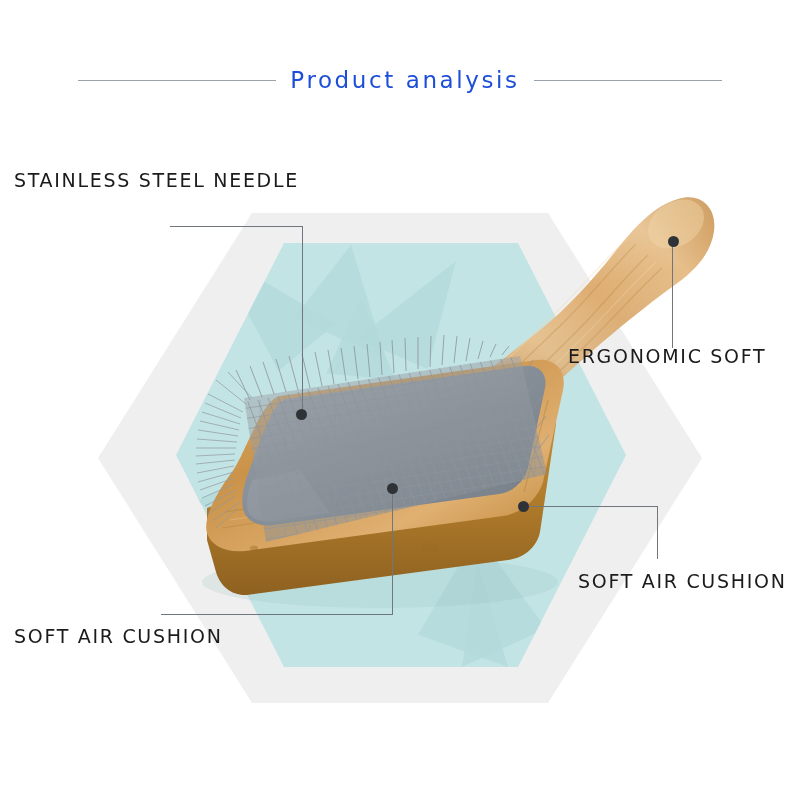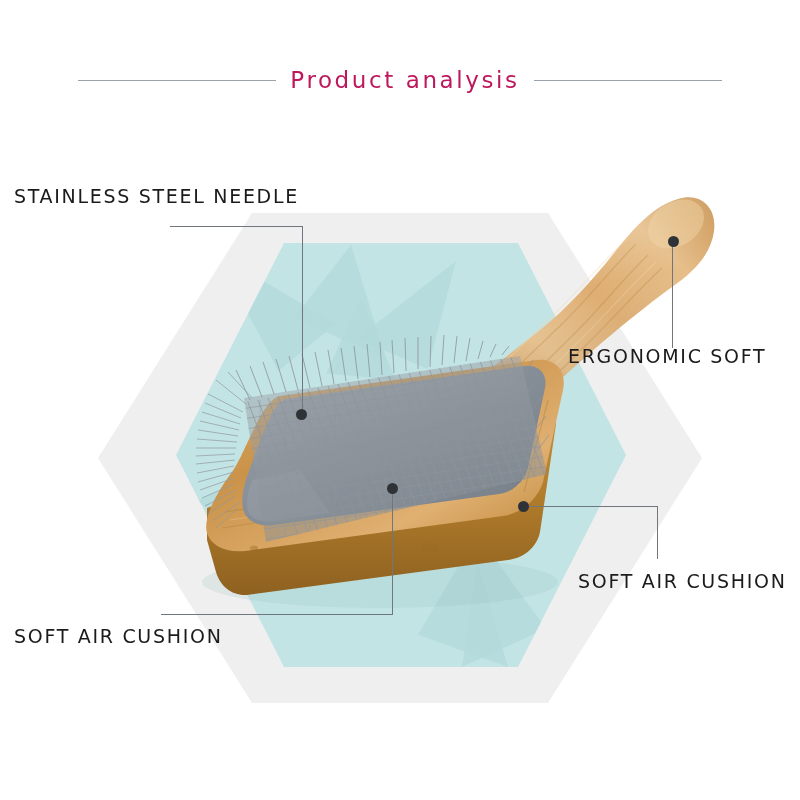--- a/index.html
+++ b/index.html
@@ -17,21 +17,21 @@
   .title-wrap{
     position:absolute;left:0;top:60px;width:800px;height:40px;
     display:flex;align-items:center;justify-content:center;gap:0;
   }
   .title-rule{
     height:1px;background:#9aa3ad;flex:0 0 auto;
   }
   .title-rule.left{width:198px;margin-right:14px;}
   .title-rule.right{width:188px;margin-left:14px;}
   .title-text{
-    font-size:23px;color:#be185d;letter-spacing:2.6px;
+    font-size:23px;color:#1d4ed8;letter-spacing:2.6px;
     font-weight:400;white-space:nowrap;
     font-family:"DejaVu Sans", sans-serif;
   }
 
   
   .hex{position:absolute;}
   .hex-gray{
     left:98px;top:213px;width:604px;height:490px;
     background:#efefef;
     clip-path:polygon(25.5% 0%, 74.5% 0%, 100% 50%, 74.5% 100%, 25.5% 100%, 0% 50%);
@@ -355,21 +355,21 @@
         <path d="M520,380 L533,360"></path>
           <path d="M524,398 L538,378"></path>
           <path d="M528,416 L542,397"></path>
         <path d="M532,434 L546,416"></path>
           <path d="M536,452 L549,435"></path>
       </g>
     </g>
   </svg>
 
   <div>
-    <span class="callout-label" style="left:14px;top:185px;">STAINLESS STEEL NEEDLE</span>
+    <span class="callout-label" style="left:14px;top:169px;">STAINLESS STEEL NEEDLE</span>
     <span class="lead-line lead-h" style="left:170px;top:226px;width:133px;"></span>
     <span class="lead-line lead-v" style="left:302px;top:226px;height:190px;"></span>
     <span class="lead-dot" style="left:296px;top:409px;"></span>
   </div>
 
   <div>
     <span class="callout-label" style="left:568px;top:345px;">ERGONOMIC SOFT</span>
     <span class="lead-line lead-v" style="left:672px;top:246px;height:102px;"></span>
     <span class="lead-dot" style="left:668px;top:236px;"></span>
   </div>

